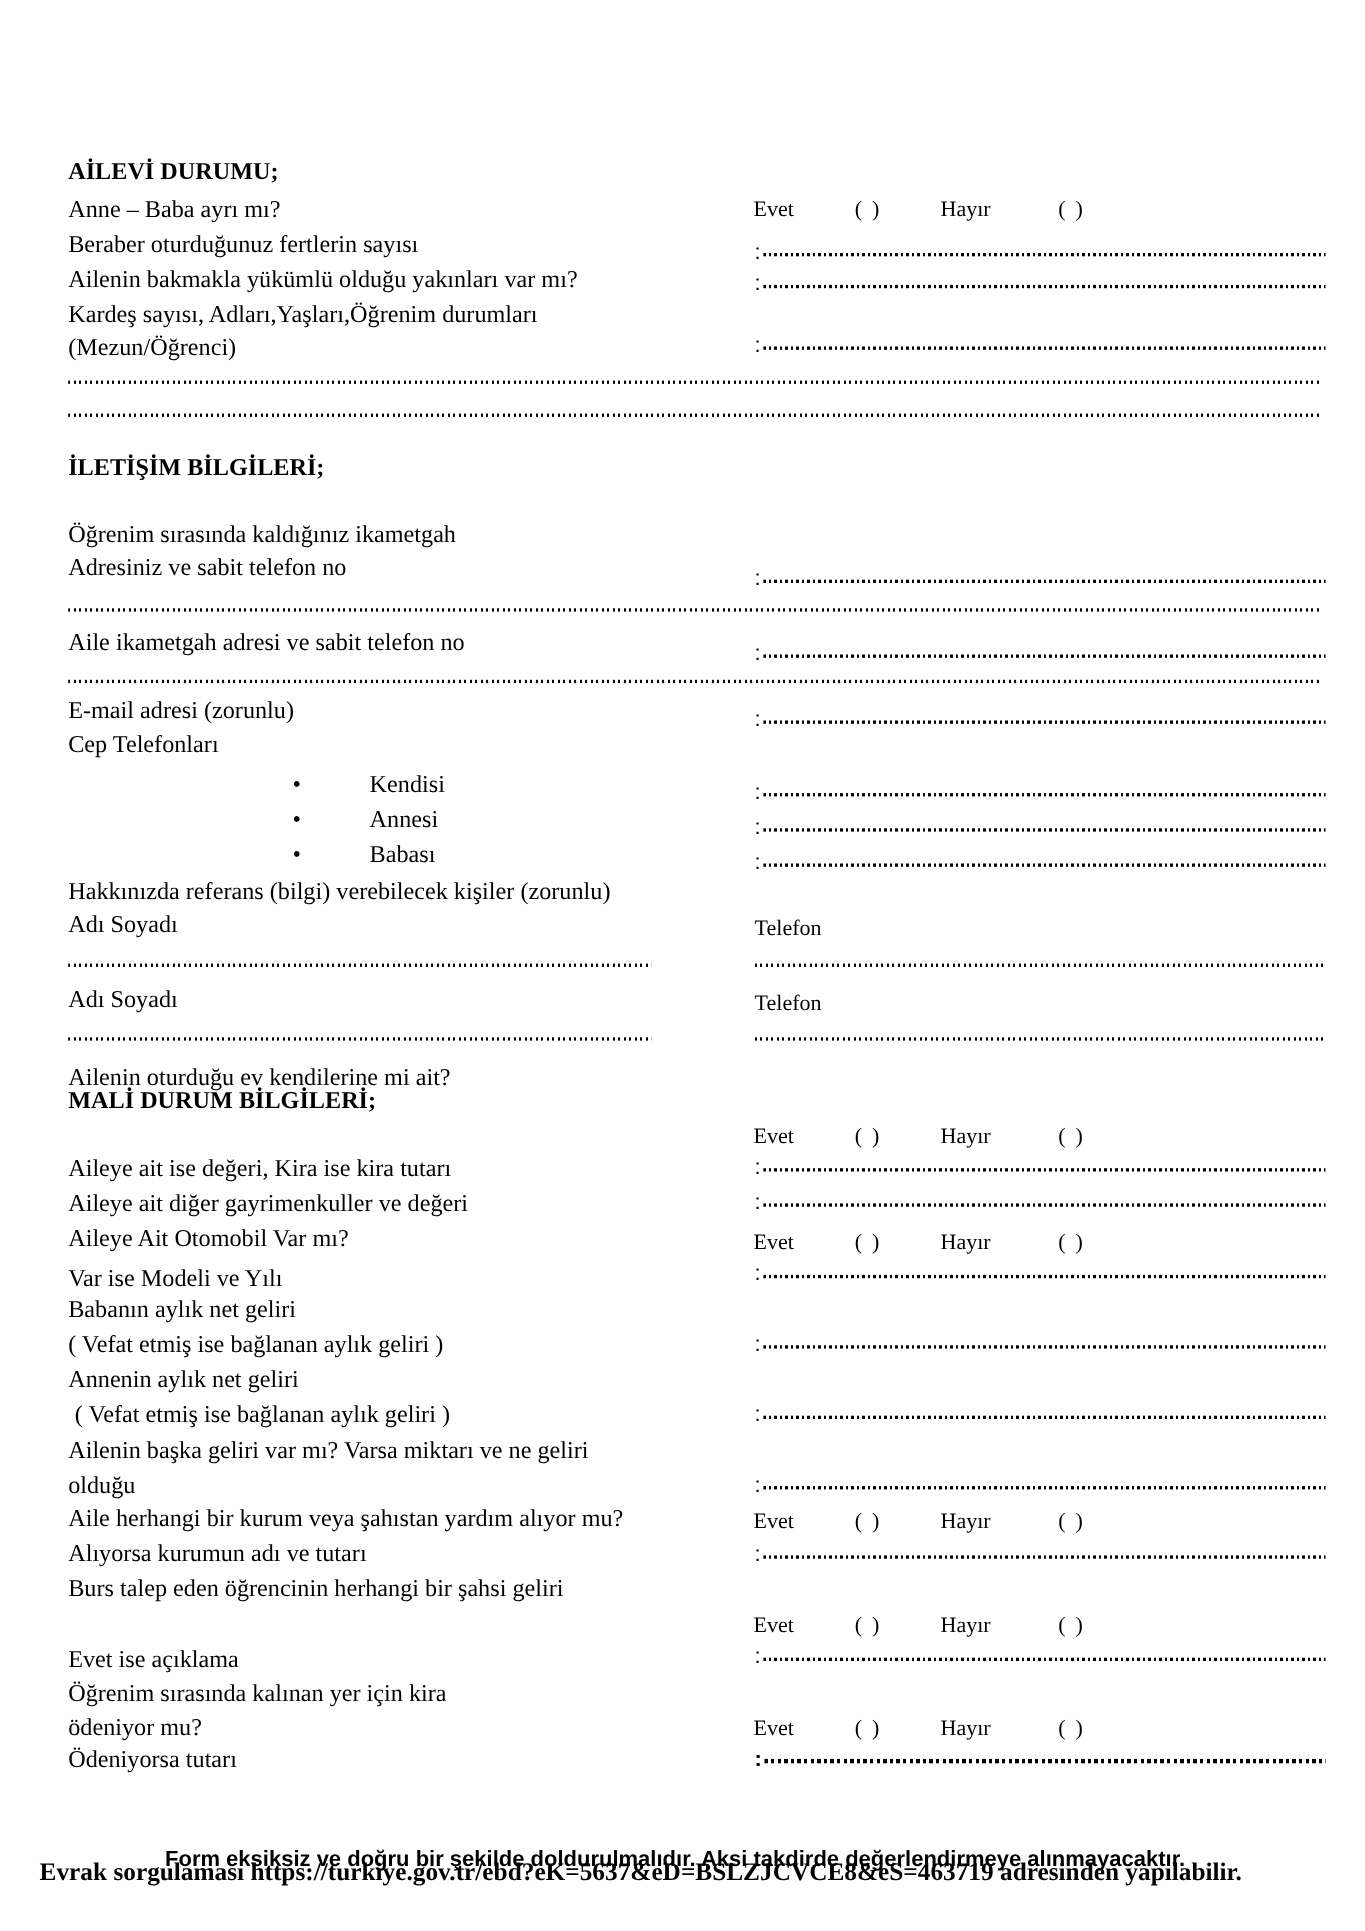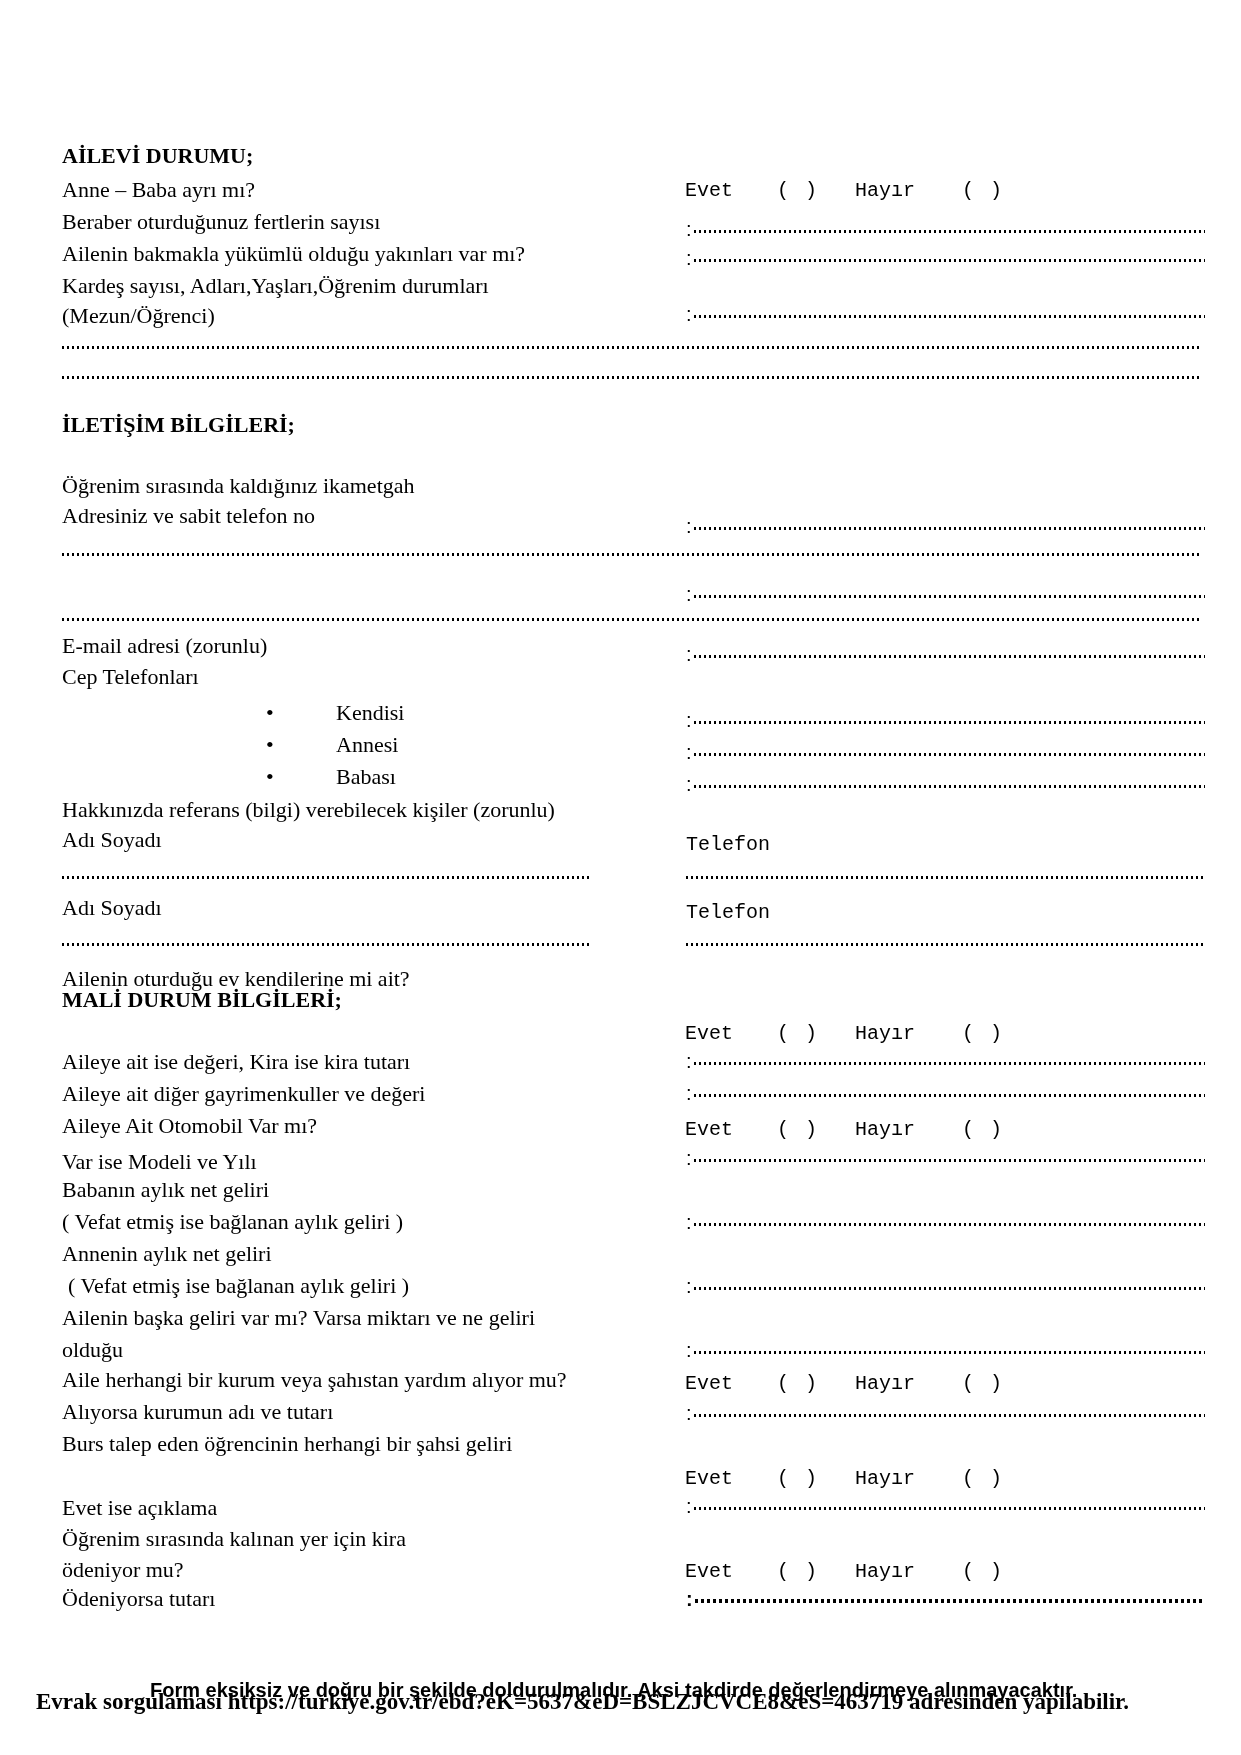--- a/index.html
+++ b/index.html
@@ -1,20 +1,20 @@
 <!DOCTYPE html>
 <html><head>
 <meta charset="utf-8">
 <style>
   html,body{margin:0;padding:0;background:#ffffff;}
   #page{position:relative;width:1241px;height:1755px;background:#ffffff;overflow:hidden;}
   .abs{position:absolute;white-space:pre;}
   .t{font-family:"Liberation Serif",serif;font-size:22px;color:#000;line-height:1.18;}
   .b{font-weight:bold;}
-  .s{font-family:Liberation Mono, monospace;font-size:20px;color:#000;}
+  .s{font-family:Liberation Serif, serif;font-size:20px;color:#000;}
   .dl{height:3px;background:repeating-linear-gradient(to right,#000 0 2px,transparent 2px 5px);}
   .dlb{height:4px;background:repeating-linear-gradient(to right,#000 0 3px,transparent 3px 6px);}
   .field{position:absolute;display:flex;align-items:flex-end;height:18px;}
   .field .dl,.field .dlb{flex:1;margin:0 0 2px 2px;}
   .colon{font-family:"Liberation Sans",sans-serif;font-size:20px;color:#000;line-height:12px;}
   .eh{position:absolute;height:26px;width:340px;}
   .eh span{position:absolute;top:0;}
   .box{letter-spacing:2px;}
   .bullet{font-size:22px;}
   .foot-serif{font-family:"Liberation Serif",serif;font-weight:bold;font-size:23px;color:#000;}
@@ -60,20 +60,21 @@
   <div class="abs t b" style="left:62px;top:412px">İLETİŞİM BİLGİLERİ;</div>
 
   <div class="abs t" style="left:62px;top:473px">Öğrenim sırasında kaldığınız ikametgah</div>
   <div class="abs t" style="left:62px;top:503px">Adresiniz ve sabit telefon no</div>
   <div class="field" style="left:686px;top:514px;width:519px">
     <span class="colon">:</span>
       <div class="dl"></div>
   </div>
   <div class="abs dl" style="left:62px;top:553px;width:1138px"></div>
 
+  <div class="abs t" style="left:62px;top:571px">Aile ikametgah adresi ve sabit telefon no</div>
   <div class="field" style="left:686px;top:582px;width:519px">
     <span class="colon">:</span>
       <div class="dl"></div>
   </div>
   <div class="abs dl" style="left:62px;top:618px;width:1138px"></div>
 
   <div class="abs t" style="left:62px;top:633px">E-mail adresi (zorunlu)</div>
   <div class="field" style="left:686px;top:642px;width:519px">
     <span class="colon">:</span>
       <div class="dl"></div>

